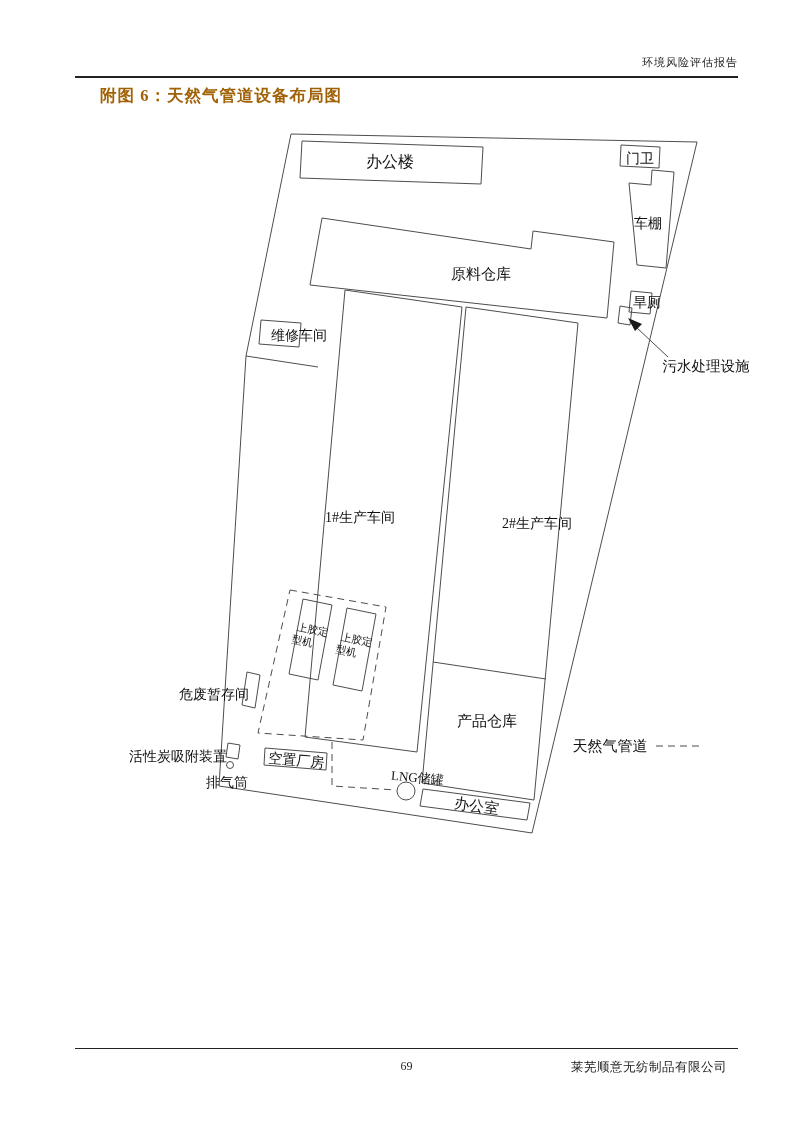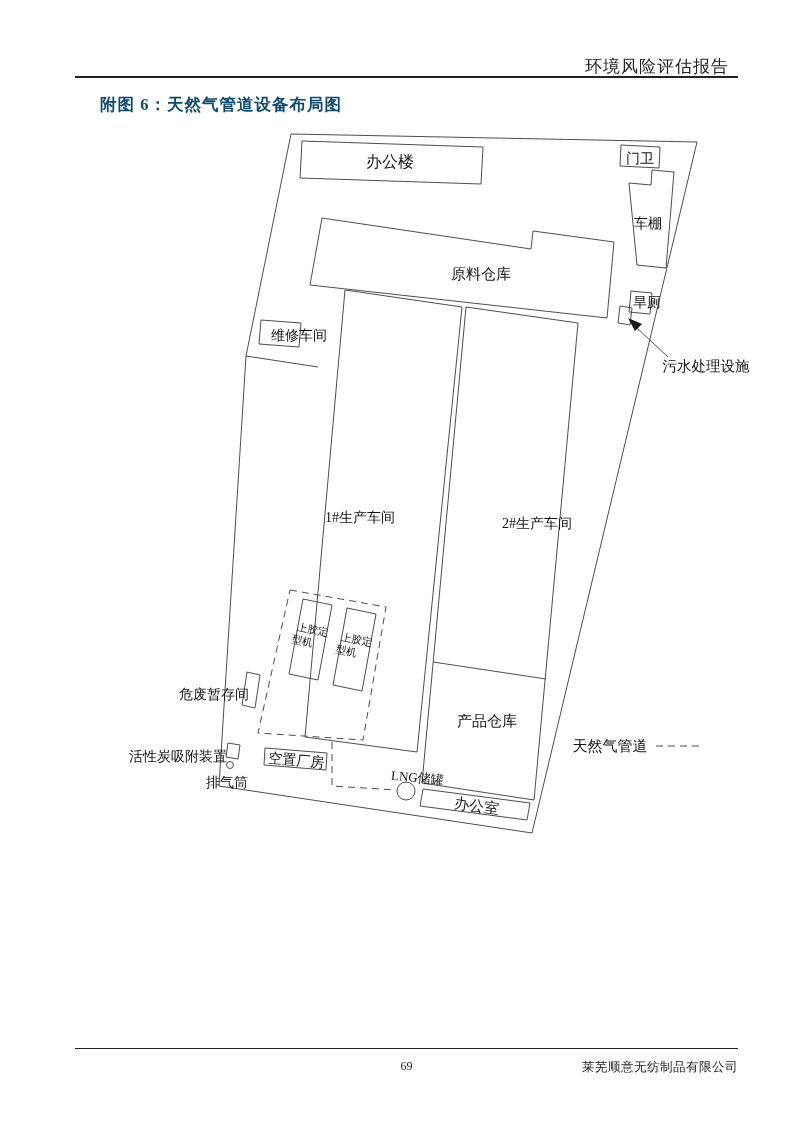--- a/index.html
+++ b/index.html
@@ -1,33 +1,32 @@
 <!DOCTYPE html>
 <html><head>
 <meta charset="utf-8">
 <style>
   html,body{margin:0;padding:0;background:#e8e8e8;}
   .page{
     position:relative;width:800px;height:1131px;margin:0 auto;background:#ffffff;
     font-family:"Liberation Serif","DejaVu Serif",serif;color:#111;overflow:hidden;
   }
   .hdr{
-    position:absolute;top:55px;left:66px;width:663px;text-align:right;
-    font-size:17px;letter-spacing:1px;color:#222;
+    position:absolute;top:55px;left:75px;width:663px;text-align:right;
+    font-size:11px;letter-spacing:1px;color:#222;
   }
   .hdr-rule{position:absolute;top:76px;left:75px;width:663px;border-top:2px solid #222;}
   .doc-title{
-    position:absolute;top:85px;left:100px;font-size:16.5px;font-weight:bold;color:#0c4a6e;
+    position:absolute;top:85px;left:100px;font-size:16.5px;font-weight:bold;color:#a16207;
     letter-spacing:1px;
-    margin-top:9px;
   }
   .ftr-rule{position:absolute;top:1048px;left:75px;width:663px;border-top:1.5px solid #222;}
   .ftr{position:absolute;top:1051px;left:75px;width:663px;height:20px;font-size:12.5px;color:#222;margin-top:8px;}
   .ftr .pageno{position:absolute;left:50%;transform:translateX(-50%);font-size:12px;}
-  .ftr .company{position:absolute;right:0;letter-spacing:.5px;}
+  .ftr .company{position:absolute;right:11px;letter-spacing:.5px;}
   svg{position:absolute;top:0;left:0;}
   .ln{fill:none;stroke:#4d4d4d;stroke-width:1;}
   .dash{fill:none;stroke:#4d4d4d;stroke-width:1;stroke-dasharray:7 5;}
   .lbl{fill:#111;stroke:none;font-family:"Liberation Serif","DejaVu Serif",serif;}
 </style>
 </head>
 <body>
 
 <div class="page">
 

